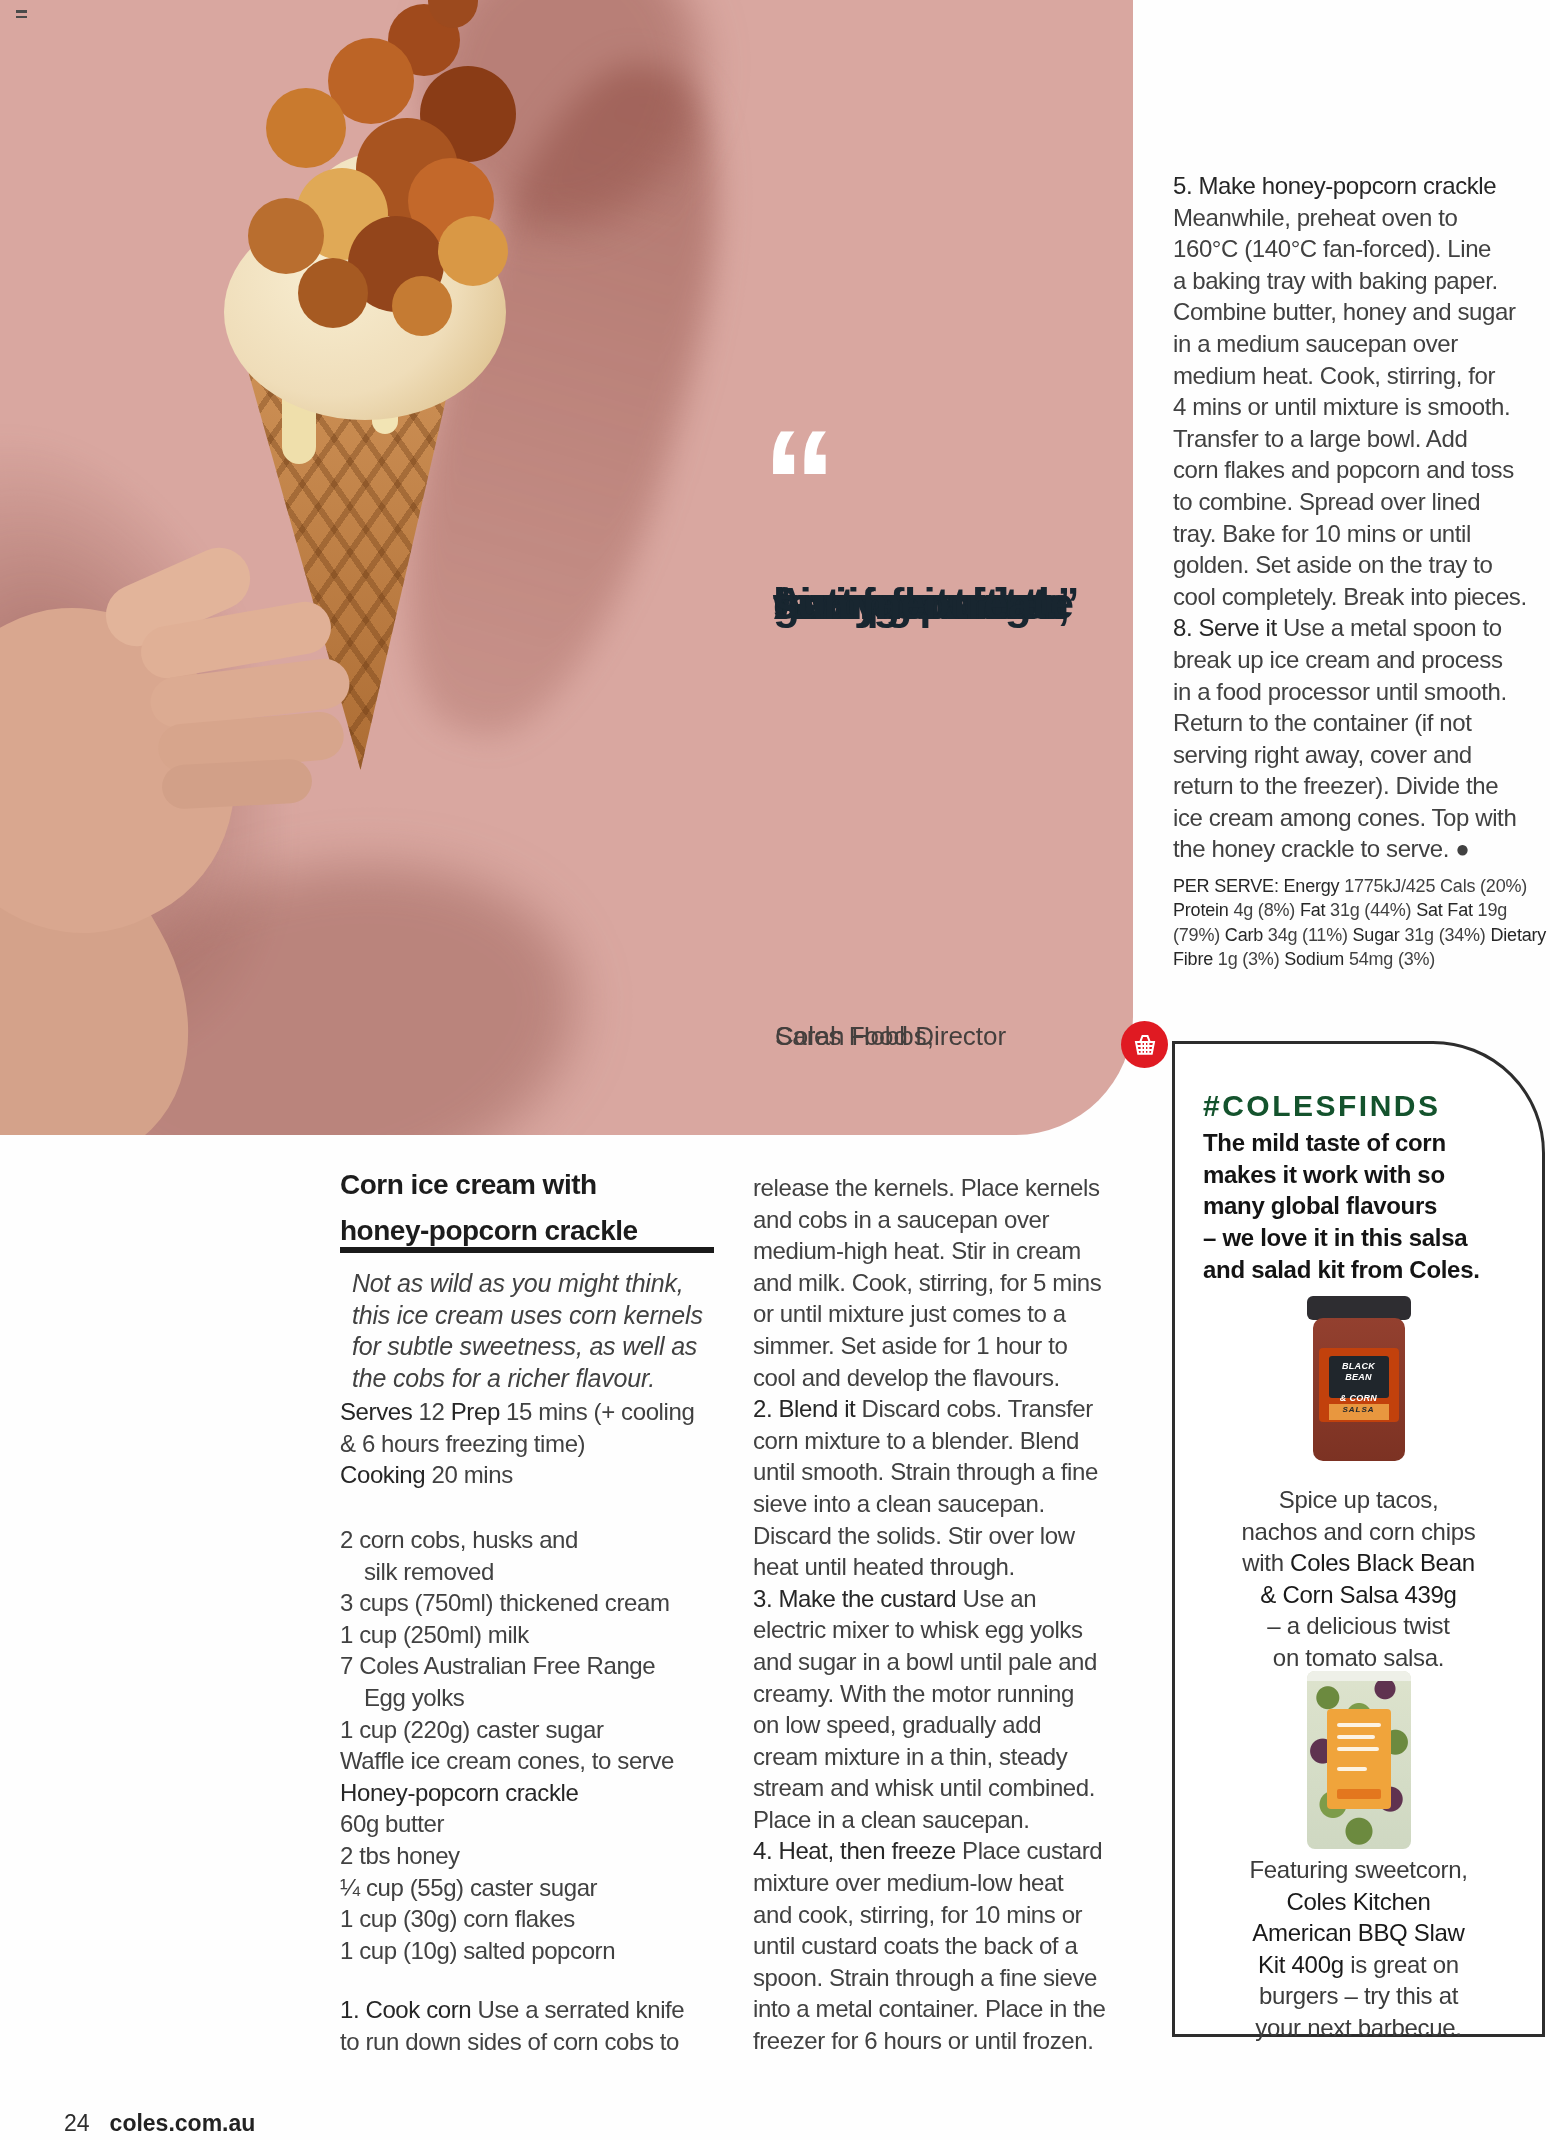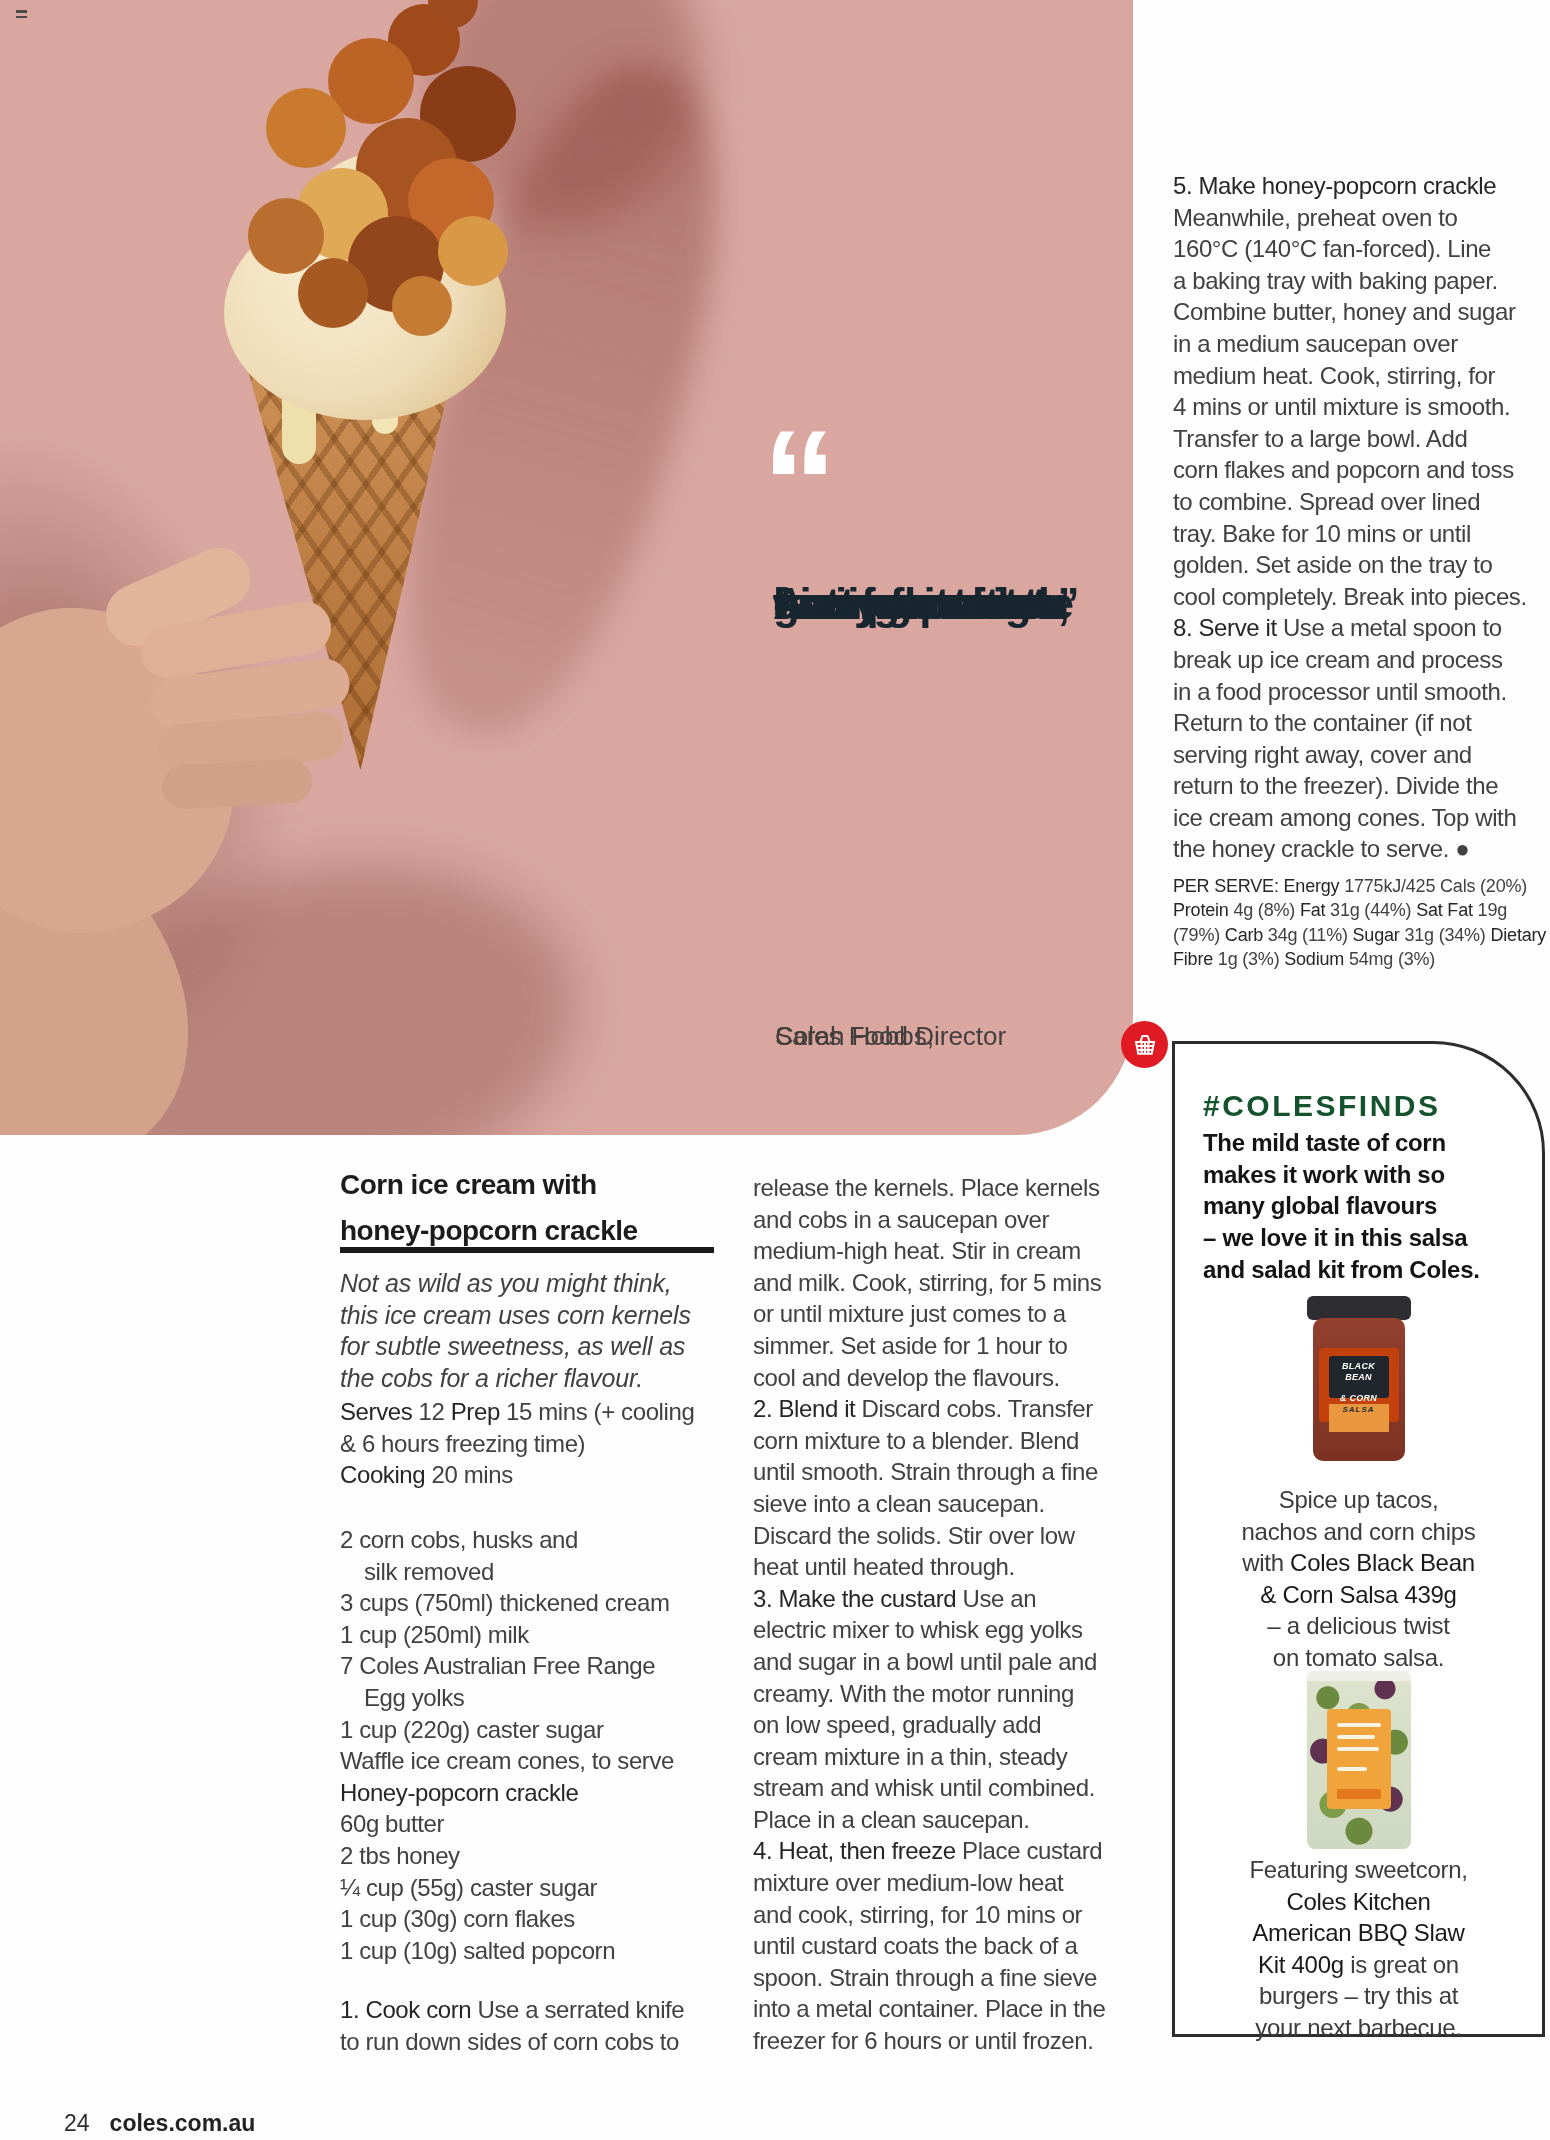--- a/index.html
+++ b/index.html
@@ -74,21 +74,21 @@
   .col .b,.b{font-weight:400;color:#262626;}
   .ln{min-height:31.6px;}
   .ind{padding-left:24px;}
 
   .recipe-title{position:absolute;left:340px;top:1162px;font-size:28px;line-height:46px;
                 font-weight:700;letter-spacing:-0.5px;color:#1c1c1c;white-space:nowrap;}
   .recipe-title .ln{min-height:46px;}
   .title-rule{position:absolute;left:340px;top:1247px;width:374px;height:6px;background:#1a1a1a;}
   .intro{position:absolute;left:340px;top:1268px;font-size:25px;line-height:31.5px;
          font-style:italic;color:#414141;white-space:nowrap;letter-spacing:-0.2px;}
-  .intro .ln{min-height:31.5px;}
+  .intro .ln{min-height:31.5px;margin-left:12px;}
   .meta{left:340px;top:1396px;}
   .ingredients{left:340px;top:1524px;}
   .step1{left:340px;top:1994px;}
   .method-col{left:753px;top:1172px;}
   .steps-col{left:1173px;top:170px;}
 
   .per-serve{position:absolute;left:1173px;top:874px;width:376px;font-size:18px;
              line-height:24.3px;letter-spacing:-0.2px;color:#414141;white-space:nowrap;}
   .per-serve .ln{min-height:24.3px;}
 
@@ -111,21 +111,21 @@
   
   .jar{position:absolute;left:50%;top:252px;width:104px;height:165px;transform:translateX(-50%);}
   .jar-lid{position:absolute;left:0;top:0;width:104px;height:24px;border-radius:6px;background:#2e2d31;}
   .jar-body{position:absolute;left:6px;top:22px;width:92px;height:143px;border-radius:10px;
             background:linear-gradient(#93402f,#7c3223);}
   .jar-label{position:absolute;left:12px;top:52px;width:80px;height:74px;border-radius:4px;
              background:#c2410c;font-style:italic;}
   .jar-label-box{position:absolute;left:10px;top:8px;width:60px;height:42px;border-radius:3px;
                  background:#20262c;color:#ffffff;font-size:9px;line-height:11px;font-weight:700;
                  text-align:center;padding-top:5px;box-sizing:border-box;letter-spacing:.3px;}
-  .jar-strip{position:absolute;left:10px;top:56px;width:60px;height:28px;background:#e8973f;
+  .jar-strip{position:absolute;left:10px;top:56px;width:60px;height:16px;background:#e8973f;
              color:#20262c;font-size:8px;line-height:12px;font-weight:700;text-align:center;
              letter-spacing:1px;}
 
   
   .bag{position:absolute;left:50%;top:627px;width:104px;height:178px;transform:translateX(-50%);
        border-radius:8px;
        background:
          radial-gradient(circle at 20% 15%,#6c8a3f 0 11px,rgba(0,0,0,0) 12px),
          radial-gradient(circle at 75% 10%,#5f3350 0 10px,rgba(0,0,0,0) 11px),
          radial-gradient(circle at 50% 25%,#7d9c4a 0 12px,rgba(0,0,0,0) 13px),

